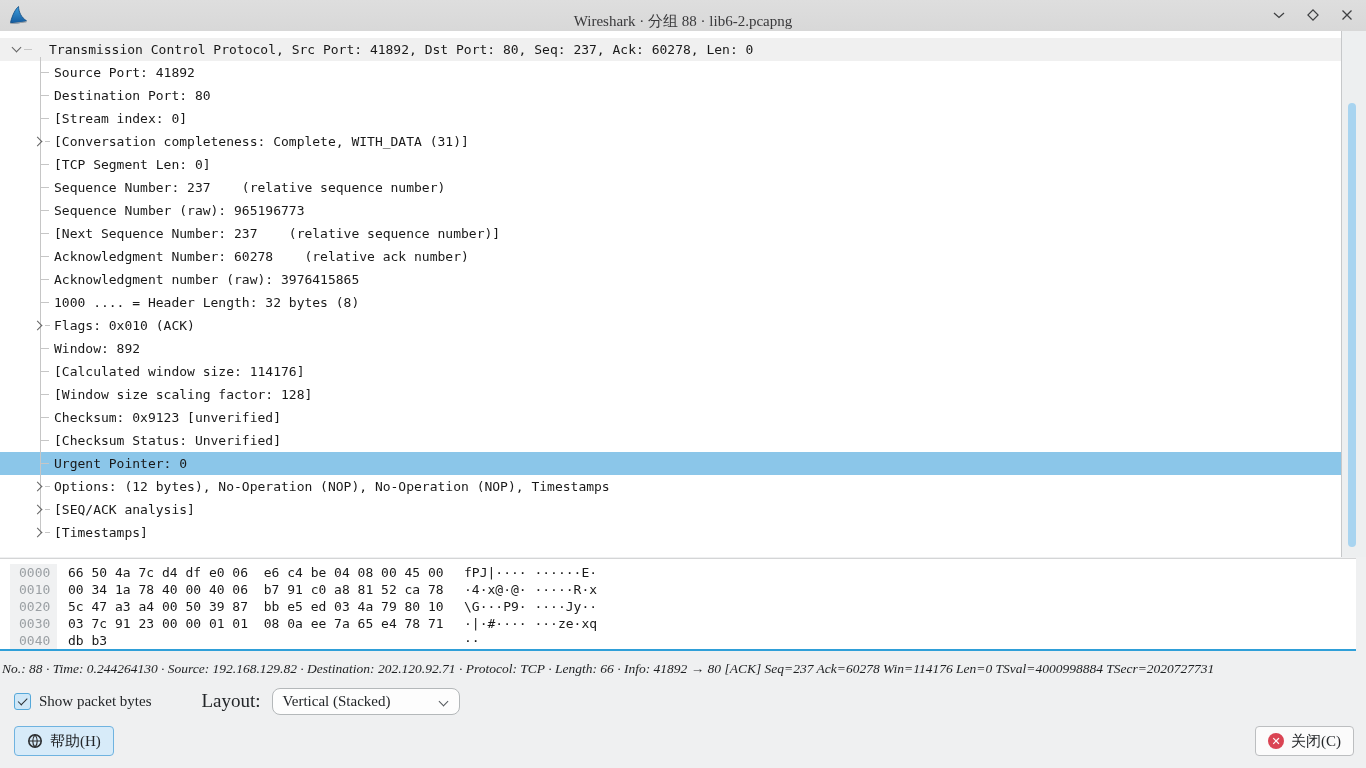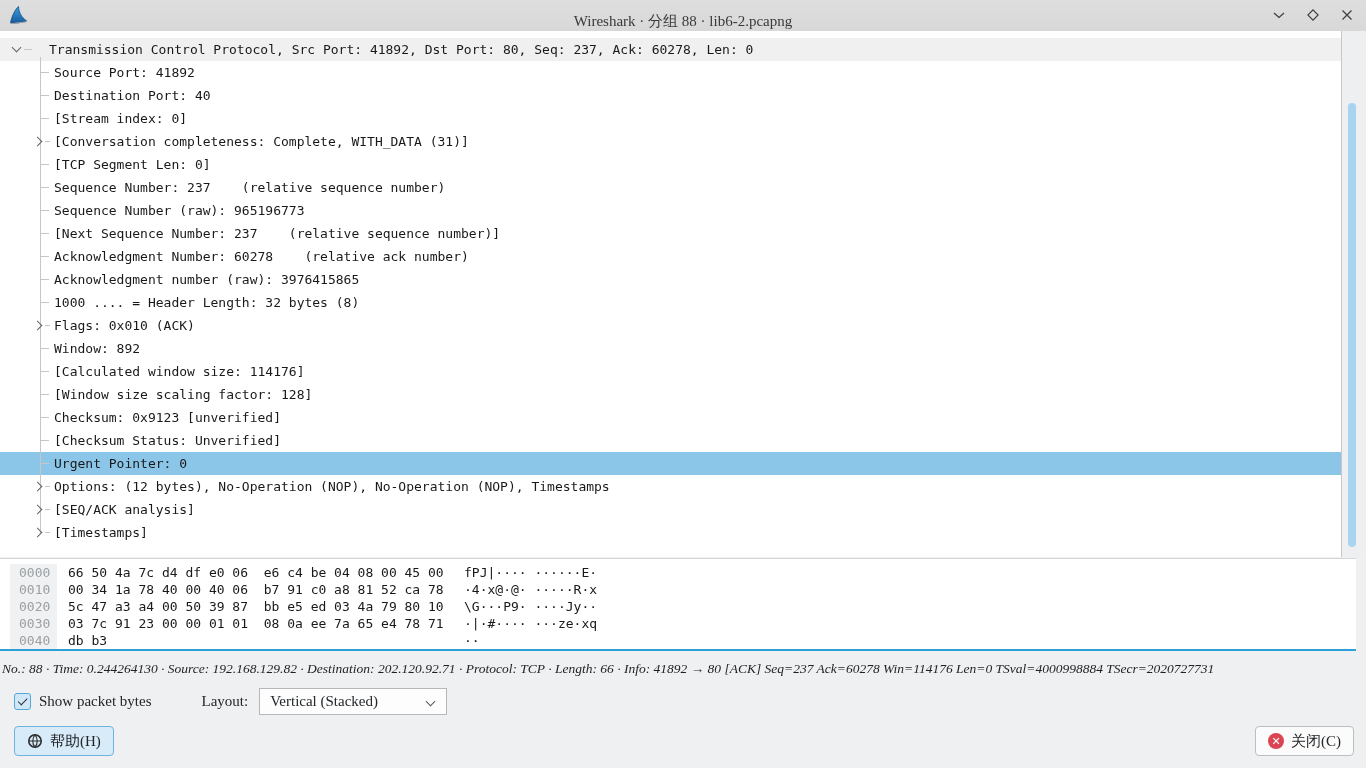--- a/index.html
+++ b/index.html
@@ -78,24 +78,24 @@
   .checkbox {
     width:17px; height:17px; border:1px solid #55a8d9; border-radius:3px;
     background:#cfe7f7; position:relative; cursor:pointer; flex:0 0 auto;
   }
   .checkmark {
     position:absolute; left:3px; top:4px; width:9px; height:4.5px;
     border-left:1.8px solid #2b2f33; border-bottom:1.8px solid #2b2f33;
     transform:rotate(-45deg);
   }
   .cb-label { margin-left:8px; font-size:15px; }
-  .layout-label { margin-left:50px; font-size:15px; }
+  .layout-label { margin-left:50px; font-size:19px; }
   .combobox {
     margin-left:11px; width:188px; height:27px; background:#fdfdfd;
-    border:1px solid #b4b8ba; border-radius:0; display:flex; align-items:center;
+    border:1px solid #b4b8ba; border-radius:8px; display:flex; align-items:center;
     padding:0 10px; font-size:15px; cursor:pointer; position:relative;
   }
   .combo-chev {
     position:absolute; right:12px; top:9px; width:7px; height:7px;
     border-right:1.4px solid #54595d; border-bottom:1.4px solid #54595d;
     transform:rotate(45deg);
   }
   
   .btn {
     position:absolute; top:726px; height:30px; border-radius:4px;
@@ -150,21 +150,21 @@
       <span class="chev down"></span>
       <span class="dash" style="left:24px;width:8px;"></span>
       <span class="lbl">Transmission Control Protocol, Src Port: 41892, Dst Port: 80, Seq: 237, Ack: 60278, Len: 0</span>
     </div>
     <div class="trow child">
         <span class="dash"></span>
         <span class="lbl">Source Port: 41892</span>
       </div>
     <div class="trow child">
         <span class="dash"></span>
-        <span class="lbl">Destination Port: 40</span>
+        <span class="lbl">Destination Port: 80</span>
       </div>
     <div class="trow child">
         <span class="dash"></span>
         <span class="lbl">[Stream index: 0]</span>
       </div>
     <div class="trow child exp">
         <span class="chev right"></span>
         <span class="dash"></span>
         <span class="lbl">[Conversation completeness: Complete, WITH_DATA (31)]</span>
       </div>

